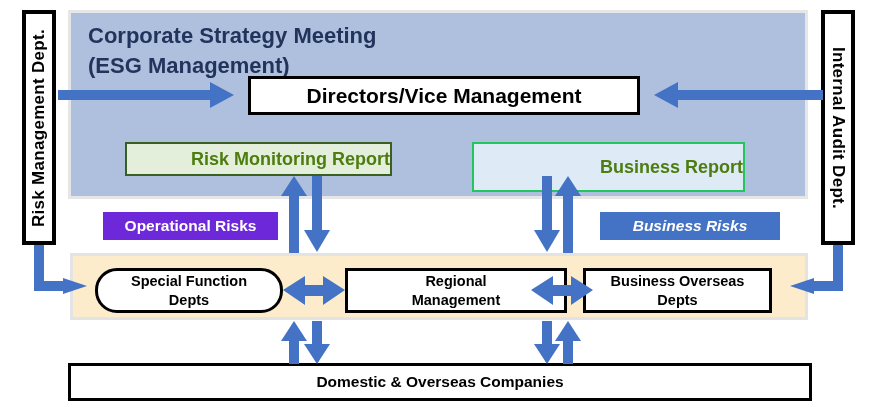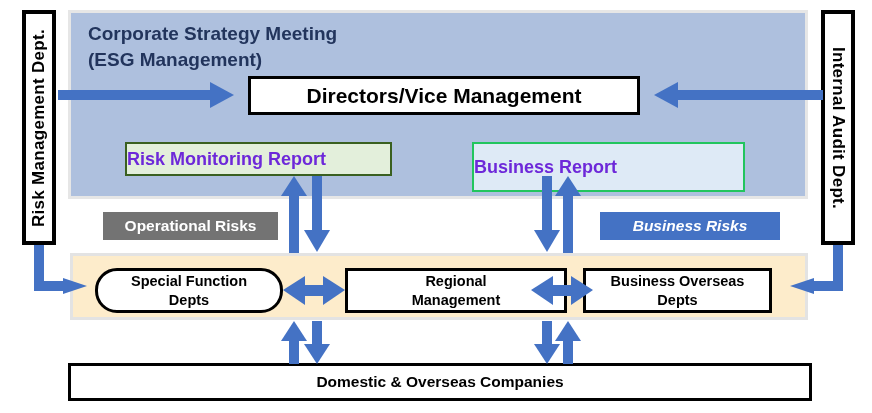--- a/index.html
+++ b/index.html
@@ -47,21 +47,21 @@
     height: 189px;
     background: #aec0de;
     border: 3px solid #e6e6e6;
     box-sizing: border-box;
   }
   #strategy-title {
     position: absolute;
     left: 88px;
     top: 21px;
     width: 460px;
-    font-size: 19px;
+    font-size: 22px;
     font-weight: bold;
     color: #22345c;
     line-height: 1.35;
     white-space: pre-line;
   }
 
   
   #dept-band {
     position: absolute;
     left: 70px;
@@ -108,24 +108,24 @@
     font-size: 15.5px;
     border-width: 3px;
   }
 
   
   .report-box {
     position: absolute;
     box-sizing: border-box;
     display: flex;
     align-items: center;
-    justify-content: flex-start;
+    justify-content: flex-end;
     font-weight: bold;
     font-size: 18px;
-    color: #6d28d9;
+    color: #4d7c0f;
   }
   #risk-report-box {
     left: 125px; top: 142px; width: 267px; height: 34px;
     background: #e3efdb;
     border: 2px solid #3a6020;
   }
   #business-report-box {
     left: 472px; top: 142px; width: 273px; height: 50px;
     background: #deeaf6;
     border: 2px solid #22c55e;
@@ -137,21 +137,21 @@
     box-sizing: border-box;
     display: flex;
     align-items: center;
     justify-content: center;
     font-weight: bold;
     font-size: 15.5px;
     color: #ffffff;
   }
   #operational-risks-badge {
     left: 103px; top: 212px; width: 175px; height: 28px;
-    background: #737373;
+    background: #6d28d9;
   }
   #business-risks-badge {
     left: 600px; top: 212px; width: 180px; height: 28px;
     background: #4472c4;
     font-style: italic;
   }
 
   
   #arrow-layer {
     position: absolute;

